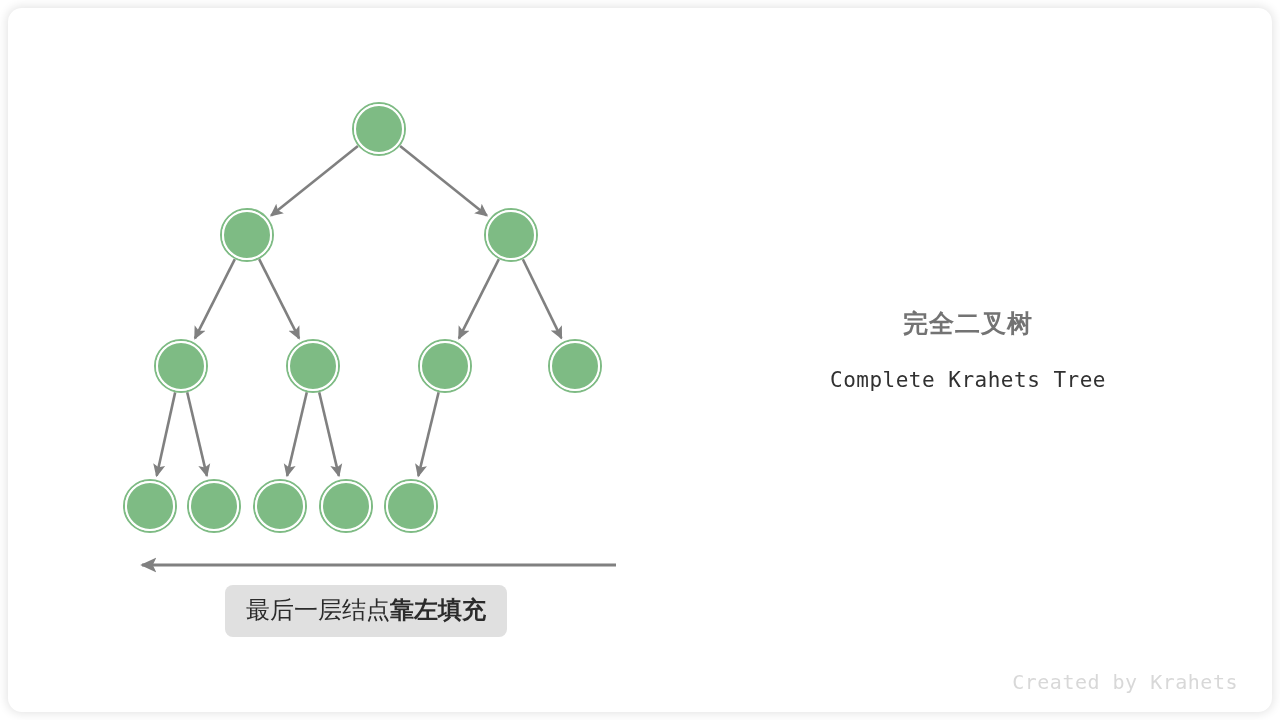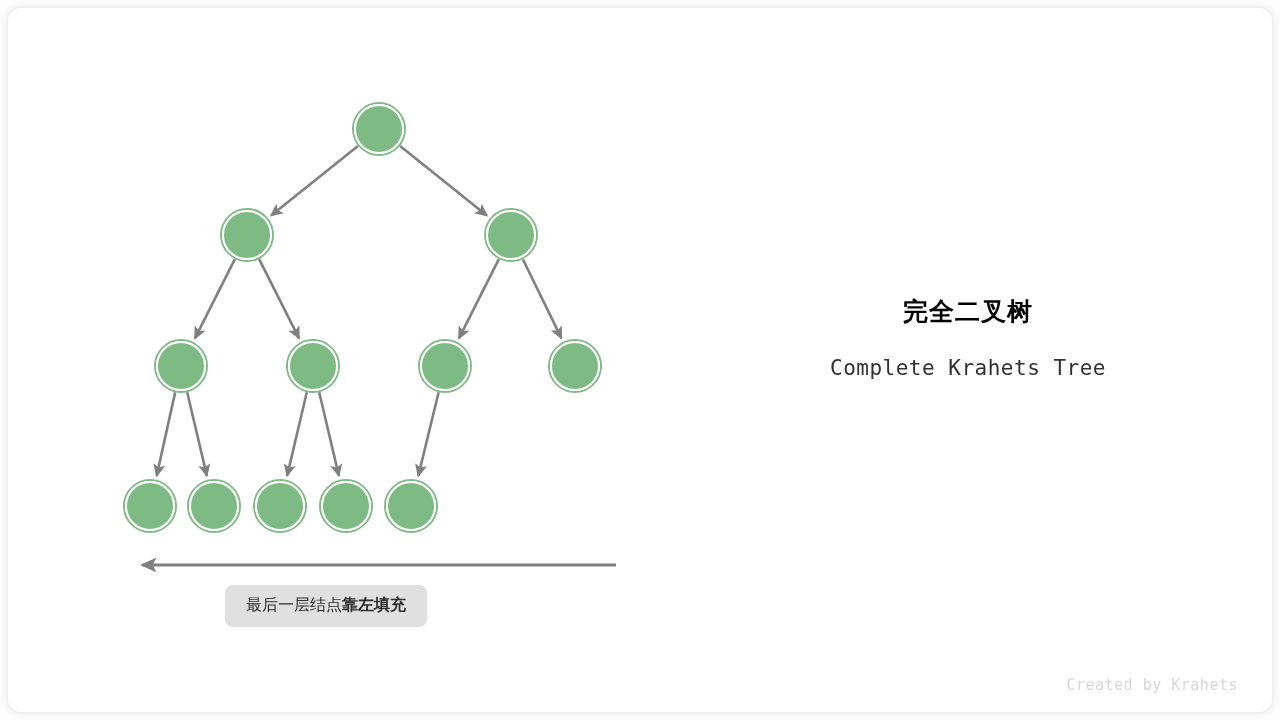--- a/index.html
+++ b/index.html
@@ -37,55 +37,55 @@
     position: absolute;
     left: 760px;
     top: 292px;
     width: 416px;
     text-align: center;
   }
   .title-cn {
     font-family: "Liberation Sans", "DejaVu Sans", sans-serif;
     font-size: 25px;
     font-weight: bold;
-    color: #000000;
+    color: #737373;
     letter-spacing: 1px;
     line-height: 1.2;
-    margin: 4px;
+    margin: 16px;
   }
   .title-en {
     font-family: "DejaVu Sans Mono", "Liberation Mono", monospace;
     font-size: 21px;
     font-weight: normal;
     color: #313131;
     letter-spacing: 0.5px;
     margin: 30px 0 0 0;
   }
   .caption-box {
     position: absolute;
     left: 225px;
     top: 585px;
     padding: 11px 21px 13px 21px;
     background: #e0e0e0;
     border-radius: 8px;
     font-family: "Liberation Sans", "DejaVu Sans", sans-serif;
-    font-size: 16px;
+    font-size: 24px;
     color: #2b2b2b;
     white-space: nowrap;
     line-height: 1.15;
   }
   .caption-strong {
     font-weight: bold;
   }
   .watermark {
     position: absolute;
     right: 42px;
     bottom: 26px;
     font-family: "DejaVu Sans Mono", "Liberation Mono", monospace;
-    font-size: 15px;
+    font-size: 20px;
     color: #d8d8d8;
     letter-spacing: 0.5px;
   }
 </style>
 </head>
 <body>
 
 <div id="canvas">
 
   <div id="frame"></div>

